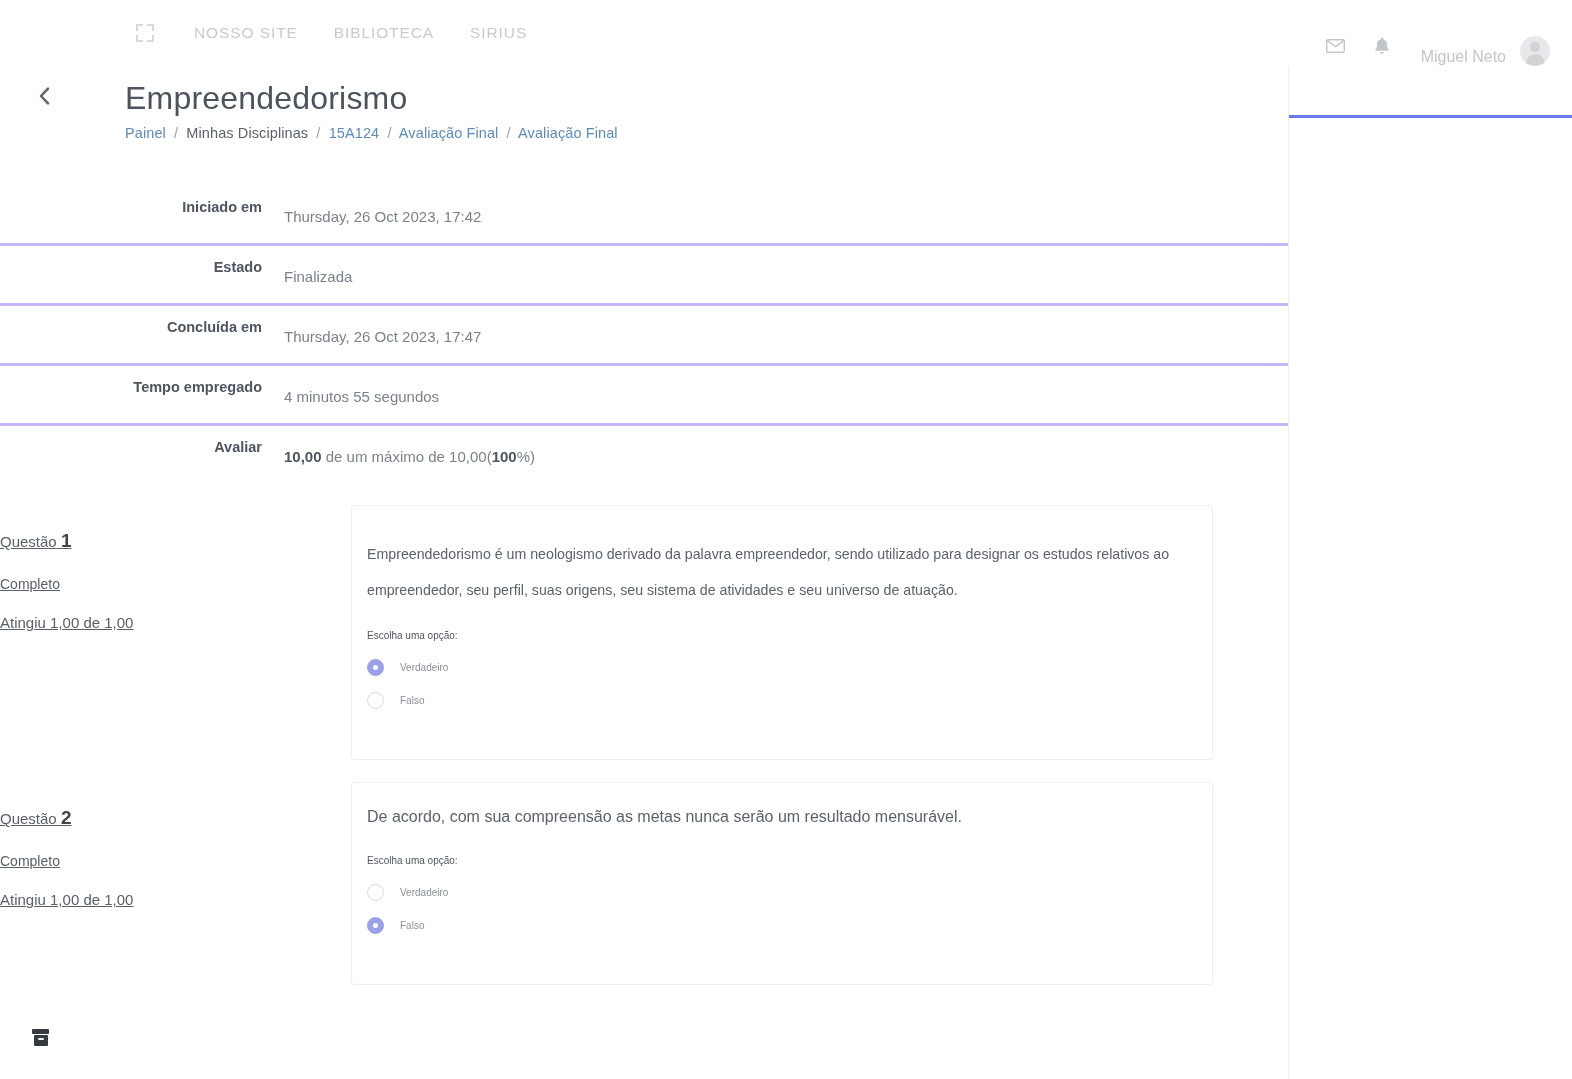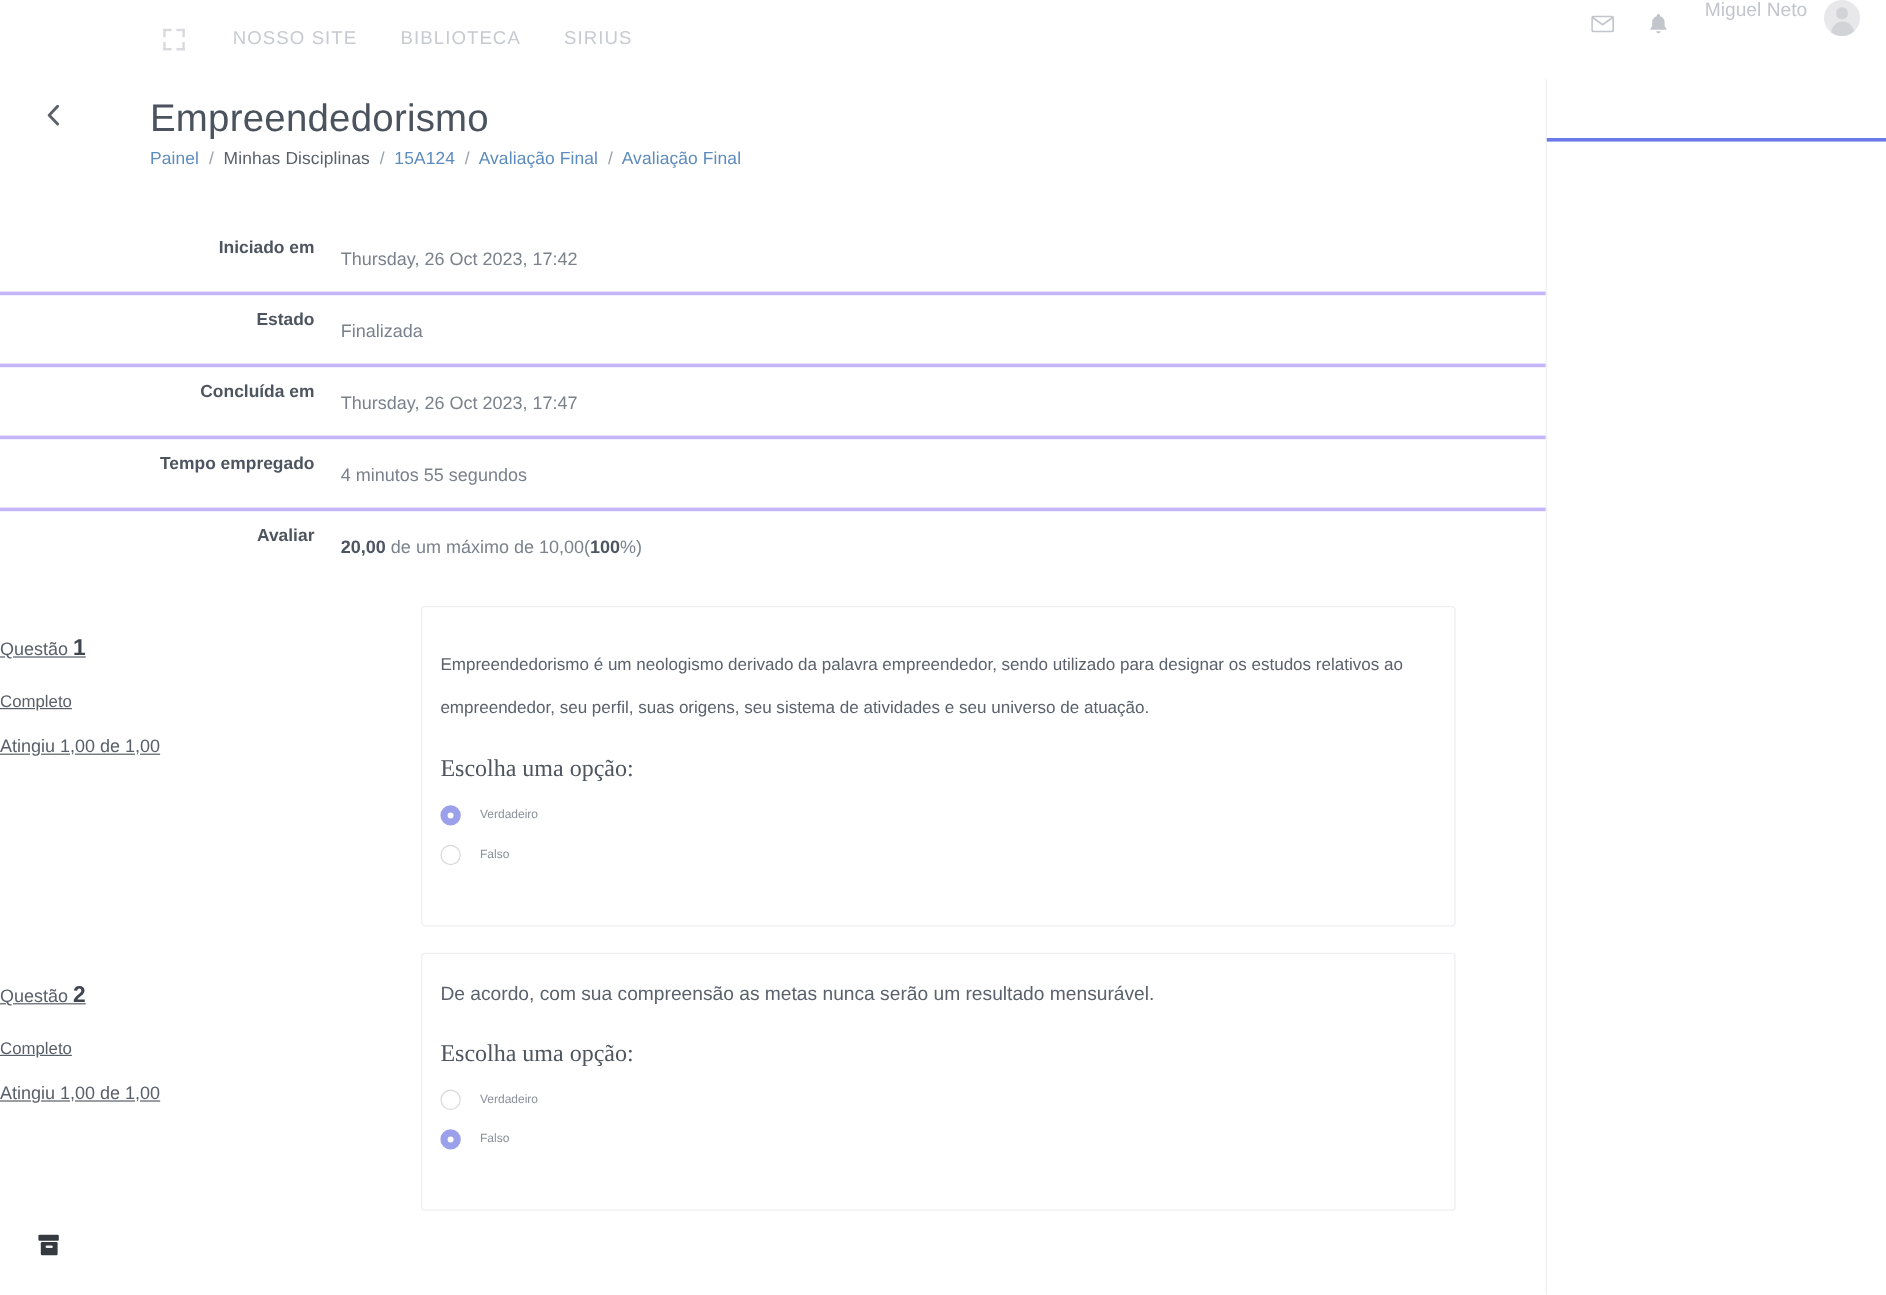--- a/index.html
+++ b/index.html
@@ -58,21 +58,21 @@
     margin-right: 36px;
     white-space: nowrap;
     font-weight: 400;
   }
 
   .topbar-right {
     position: absolute;
     right: 22px; top: 0;
     height: 66px;
     display: flex;
-    align-items: flex-start;
+    align-items: flex-end;
     gap: 0;
   }
   .tb-icon {
     width: 46px; height: 40px;
     display: flex; align-items: center; justify-content: center;
     color: #c2c5cc;
   }
   .tb-icon svg { display:block; }
   .username {
     color: #c2c5cc;
@@ -233,24 +233,23 @@
     margin: 0 0 22px 0;
     padding-left: 0;
   }
   .qtext.big {
     font-size: 16px;
     line-height: 1.5;
     color: #5b626c;
     margin-bottom: 26px;
   }
   .choose {
-    font-size: 20px;
+    font-size: 10px;
     color: #4f565f;
     margin: 0 0 18px 0;
-    font-family: Liberation Serif, serif;
   }
   .opt {
     display: flex;
     align-items: center;
     margin-bottom: 16px;
   }
   .radio {
     width: 17px; height: 17px;
     border-radius: 50%;
     border: 1.6px solid #d8dade;
@@ -378,21 +377,21 @@
     </div>
 
     <div class="info-row">
       <div class="info-label">Tempo empregado</div>
       <div class="info-value">4 minutos 55 segundos</div>
     </div>
 
     <div class="info-row r-avaliar">
       <div class="info-label">Avaliar</div>
       <div class="info-value">
-        <b>20,00</b><span> de um máximo de 10,00(</span><b>100</b><span>%)</span>
+        <b>10,00</b><span> de um máximo de 10,00(</span><b>100</b><span>%)</span>
       </div>
     </div>
   </div>
 
   <div class="questions">
 
     <div class="qblock">
       <div class="qmeta">
         <div class="qnum">
           <span>Questão</span>

